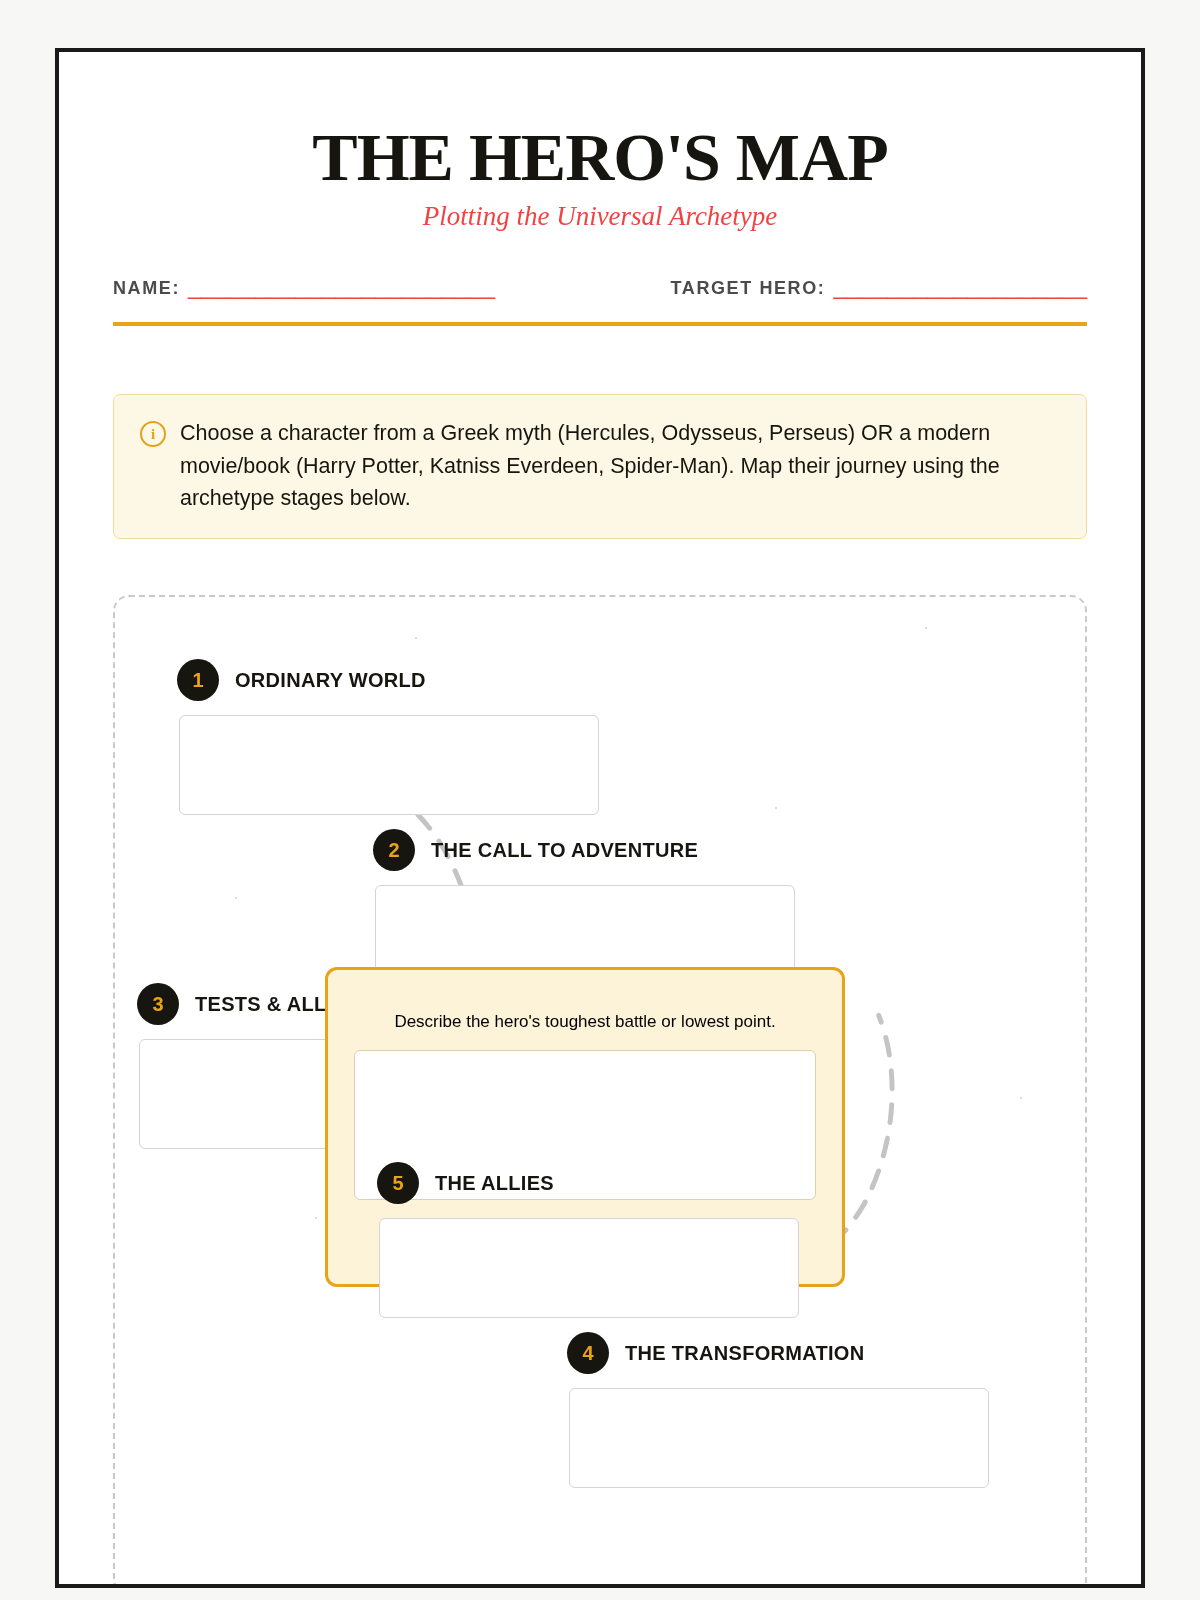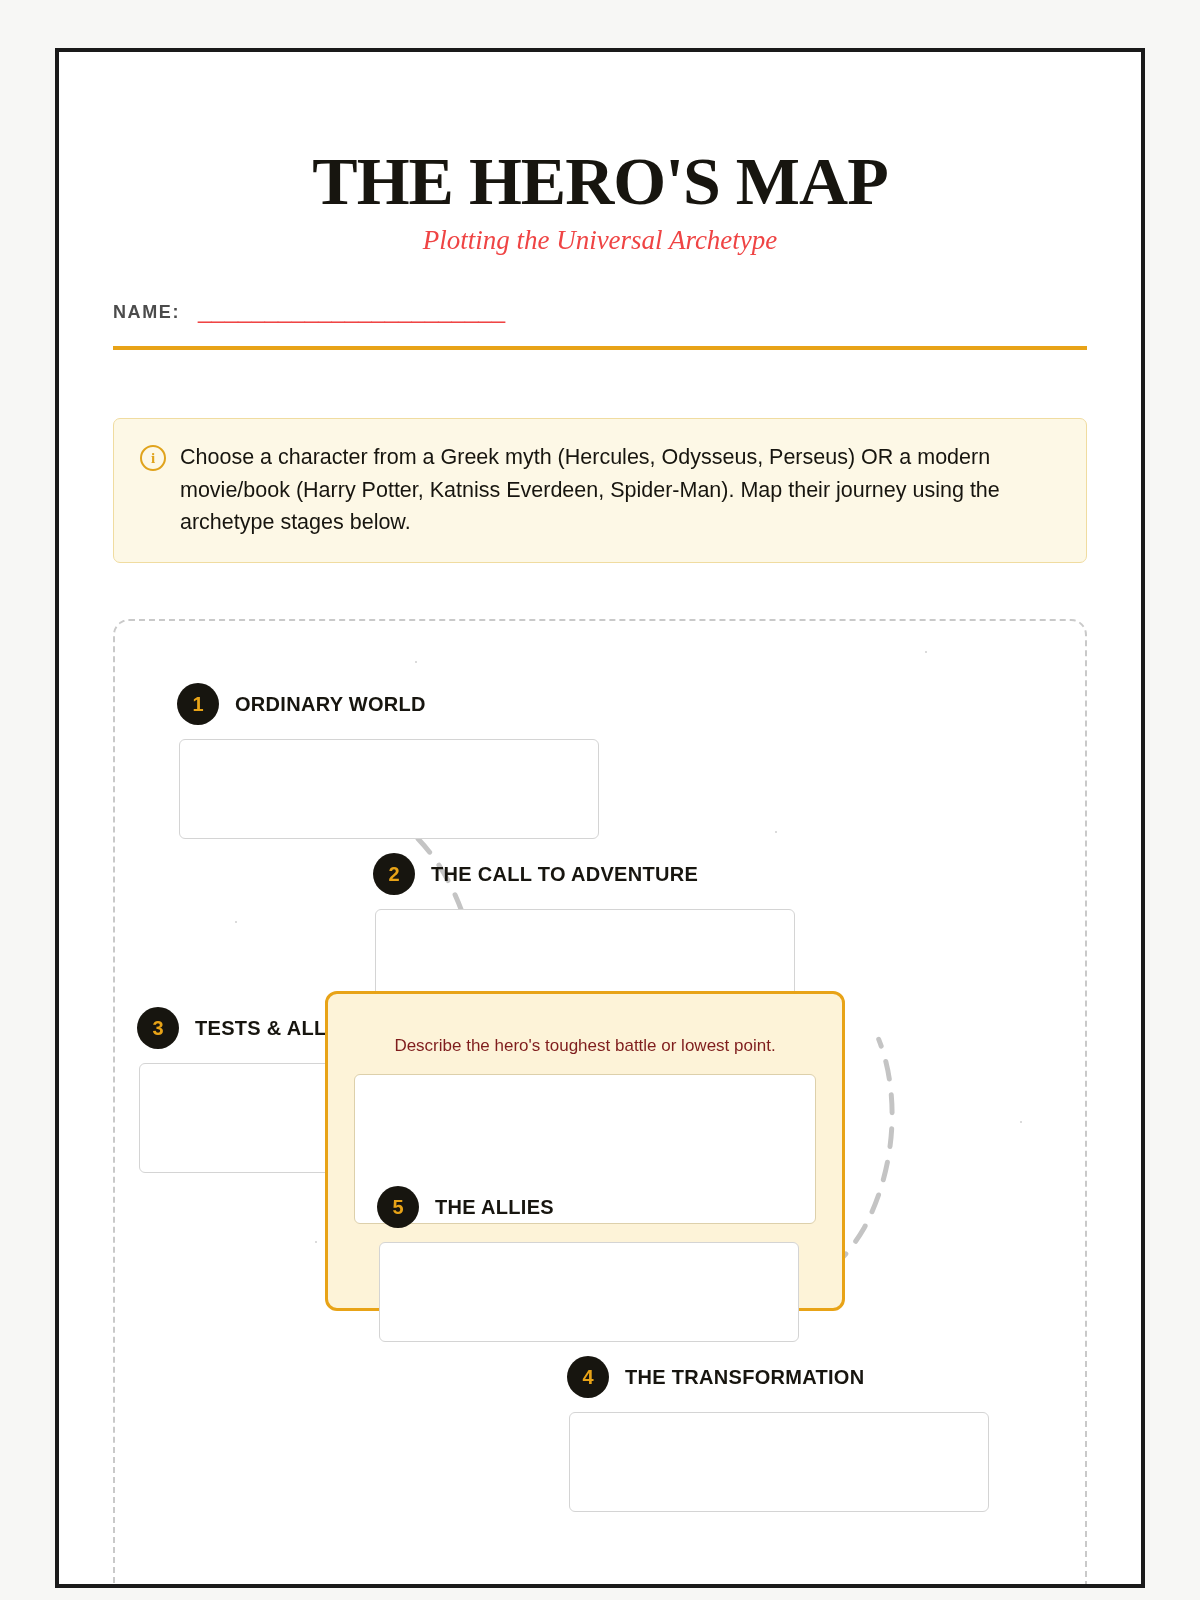--- a/index.html
+++ b/index.html
@@ -22,24 +22,24 @@
     height: 1540px;
     background: #ffffff;
     border: 4px solid #1a1a1a;
     box-sizing: border-box;
     overflow: hidden;
   }
 
   .inner {
     position: absolute;
     left: 0;
-    top: 16px;
+    top: 0;
     width: 100%;
     height: 100%;
-    padding: 16px 54px;
+    padding: 8px 54px;
     box-sizing: border-box;
   }
 
   
   .title {
     margin: 62px 0 0 0;
     text-align: center;
     font-family: "Liberation Serif", serif;
     font-weight: bold;
     font-size: 68px;
@@ -62,21 +62,21 @@
     justify-content: space-between;
     align-items: baseline;
     font-size: 18px;
     font-weight: bold;
     letter-spacing: 1.6px;
     color: #4b4b4b;
   }
   .field {
     display: flex;
     align-items: baseline;
-    gap: 18px;
+    gap: 8px;
     white-space: nowrap;
   }
   .field .line {
     font-weight: normal;
     letter-spacing: 0px;
     color: #ef4444;
     font-size: 24px;
   }
 
   .rule {
@@ -223,21 +223,21 @@
   }
   .ordeal-title {
     font-size: 26px;
     font-weight: bold;
     color: #6b4a10;
     letter-spacing: 0.3px;
   }
   .ordeal-desc {
     margin-top: 16px;
     font-size: 17px;
-    color: #7f1d1d;
+    color: #000000;
   }
   .ordeal-box {
     margin: 18px auto 0 auto;
     width: 462px;
     height: 150px;
     background: #ffffff;
     border: 1px solid #ddd0ab;
     border-radius: 6px;
     box-sizing: border-box;
   }
@@ -248,20 +248,24 @@
 <div class="page">
   <div class="inner">
 
     <h1 class="title">THE HERO'S MAP</h1>
     <div class="subtitle">Plotting the Universal Archetype</div>
 
     <div class="fields">
       <div class="field">
         <span>NAME:</span>
         <span class="line">_______________________</span>
+      </div>
+      <div class="field">
+        <span>TARGET HERO:</span>
+        <span class="line">___________________</span>
       </div>
     </div>
 
     <div class="rule"></div>
 
     <div class="callout">
       <div class="info-icon">i</div>
       <div class="callout-text">Choose a character from a Greek myth (Hercules, Odysseus, Perseus) OR a modern movie/book (Harry Potter, Katniss Everdeen, Spider-Man). Map their journey using the archetype stages below.</div>
     </div>
 

